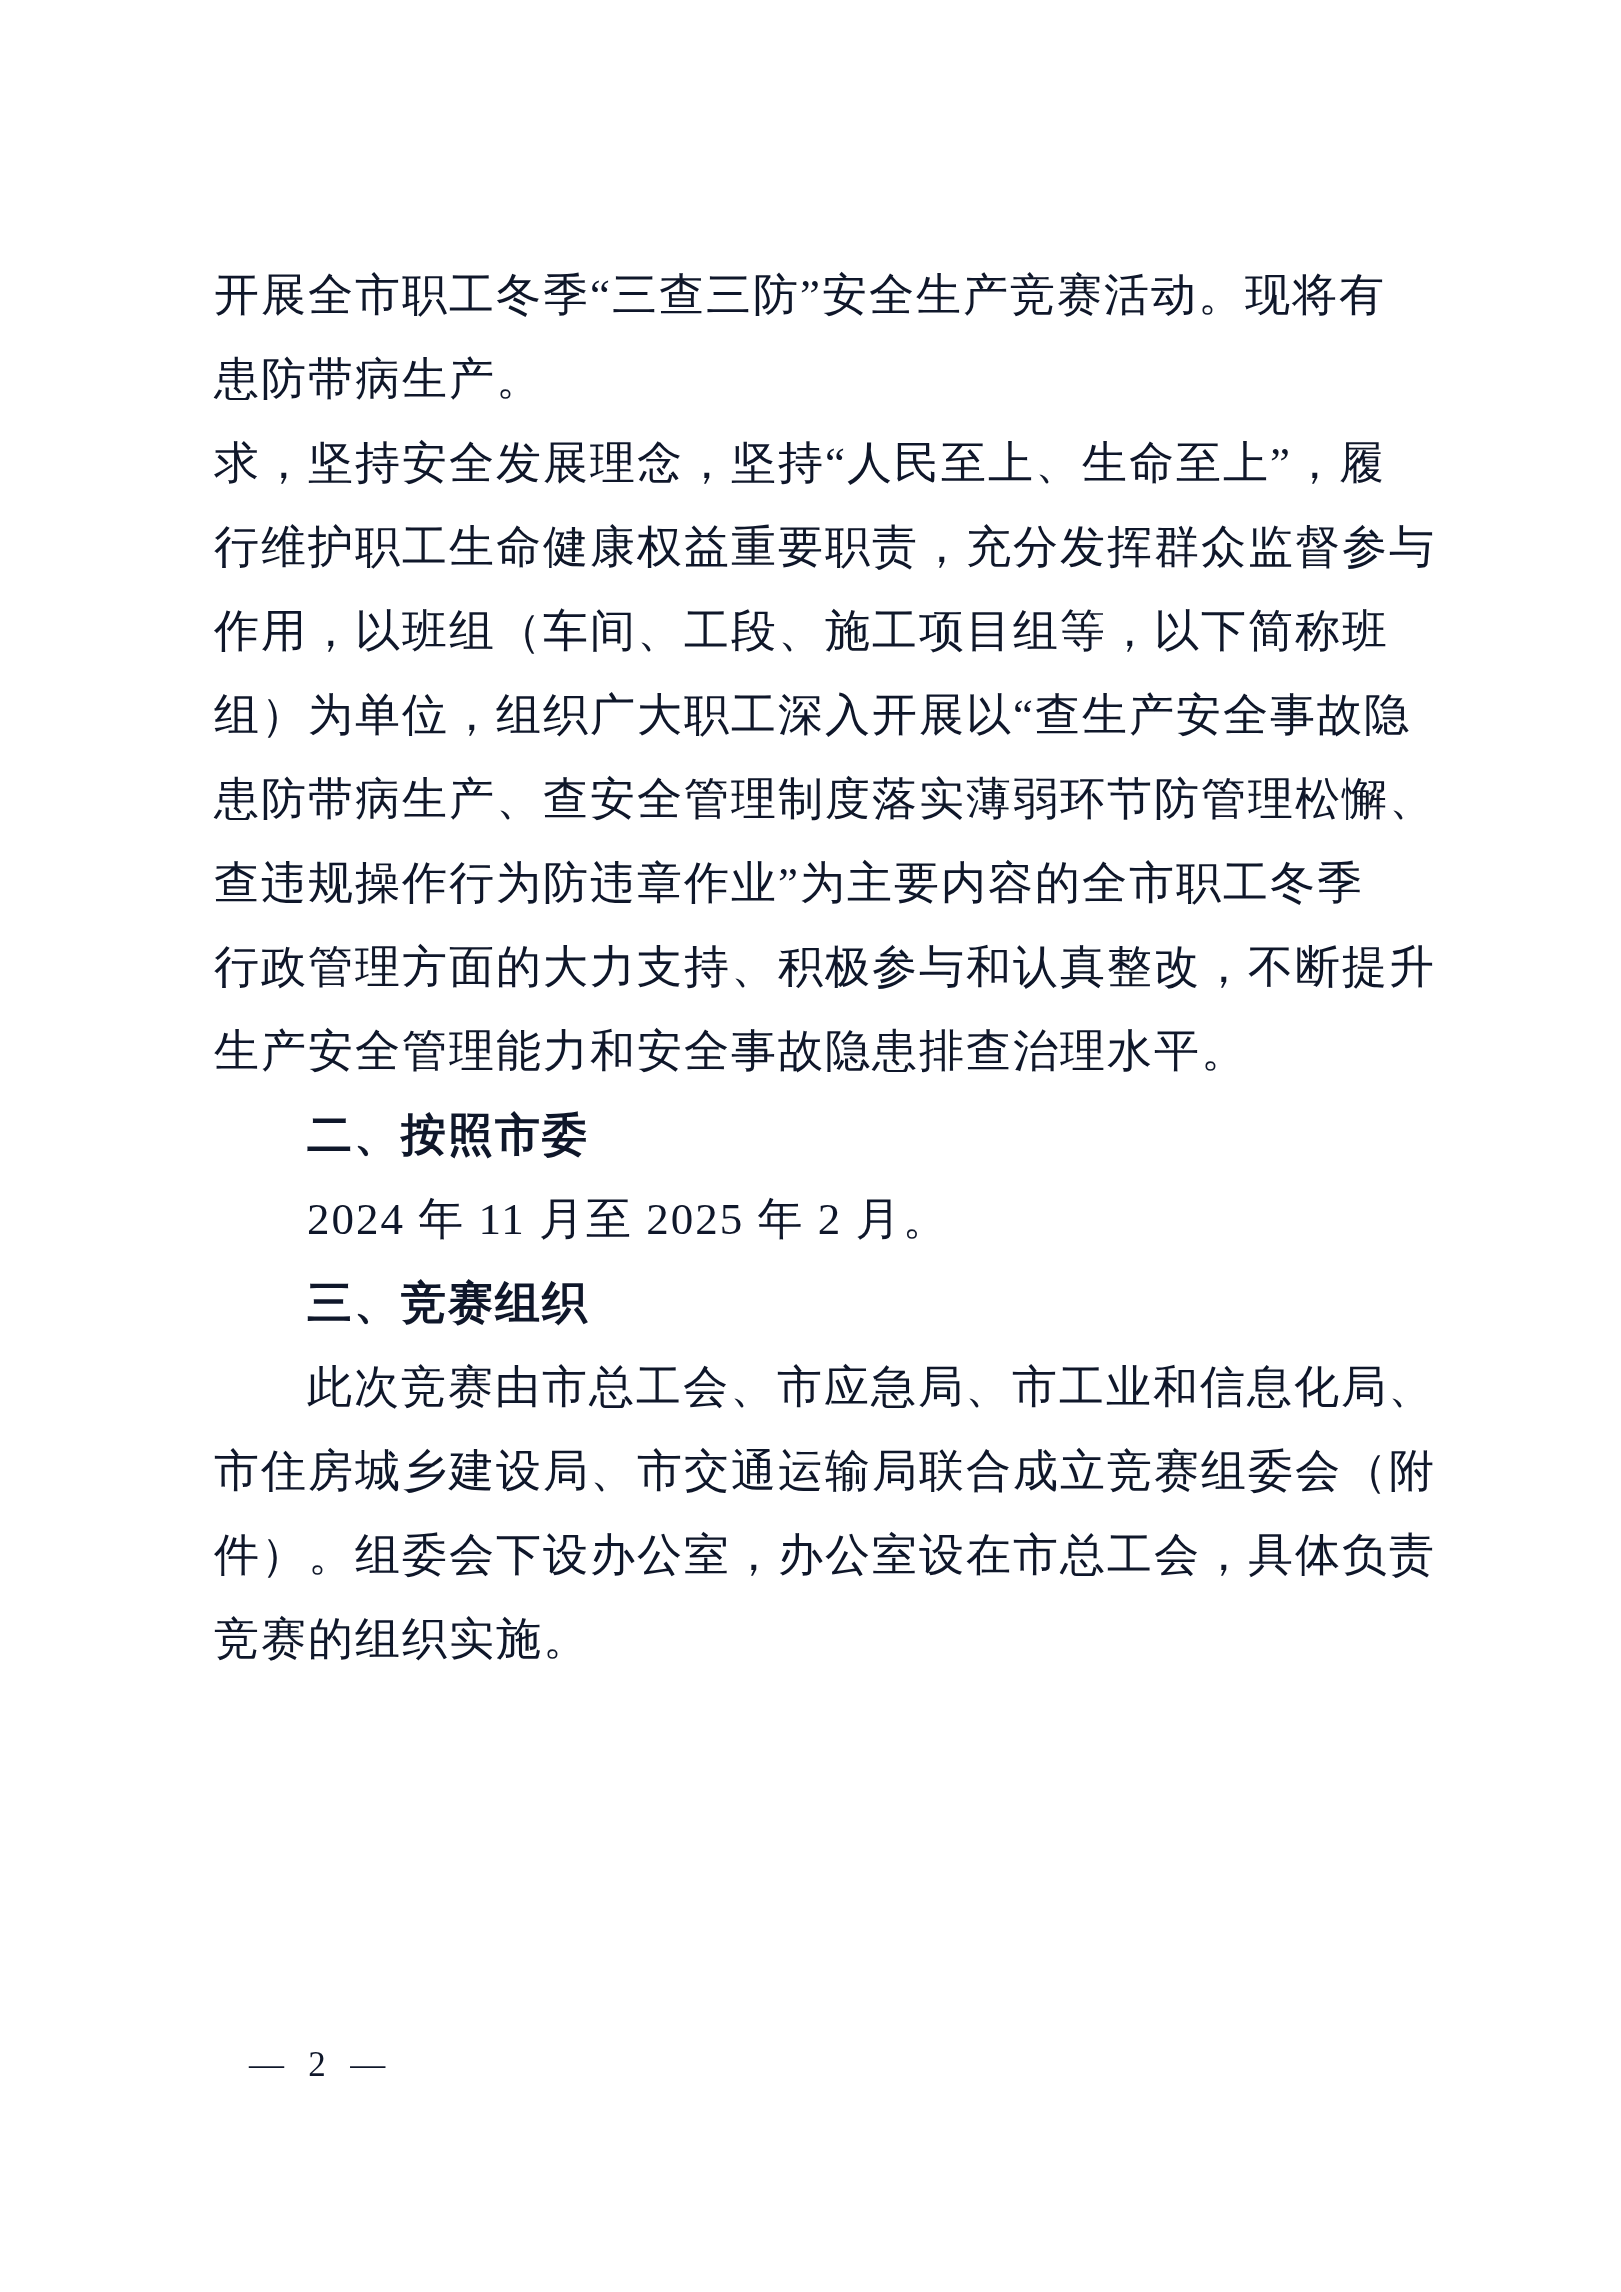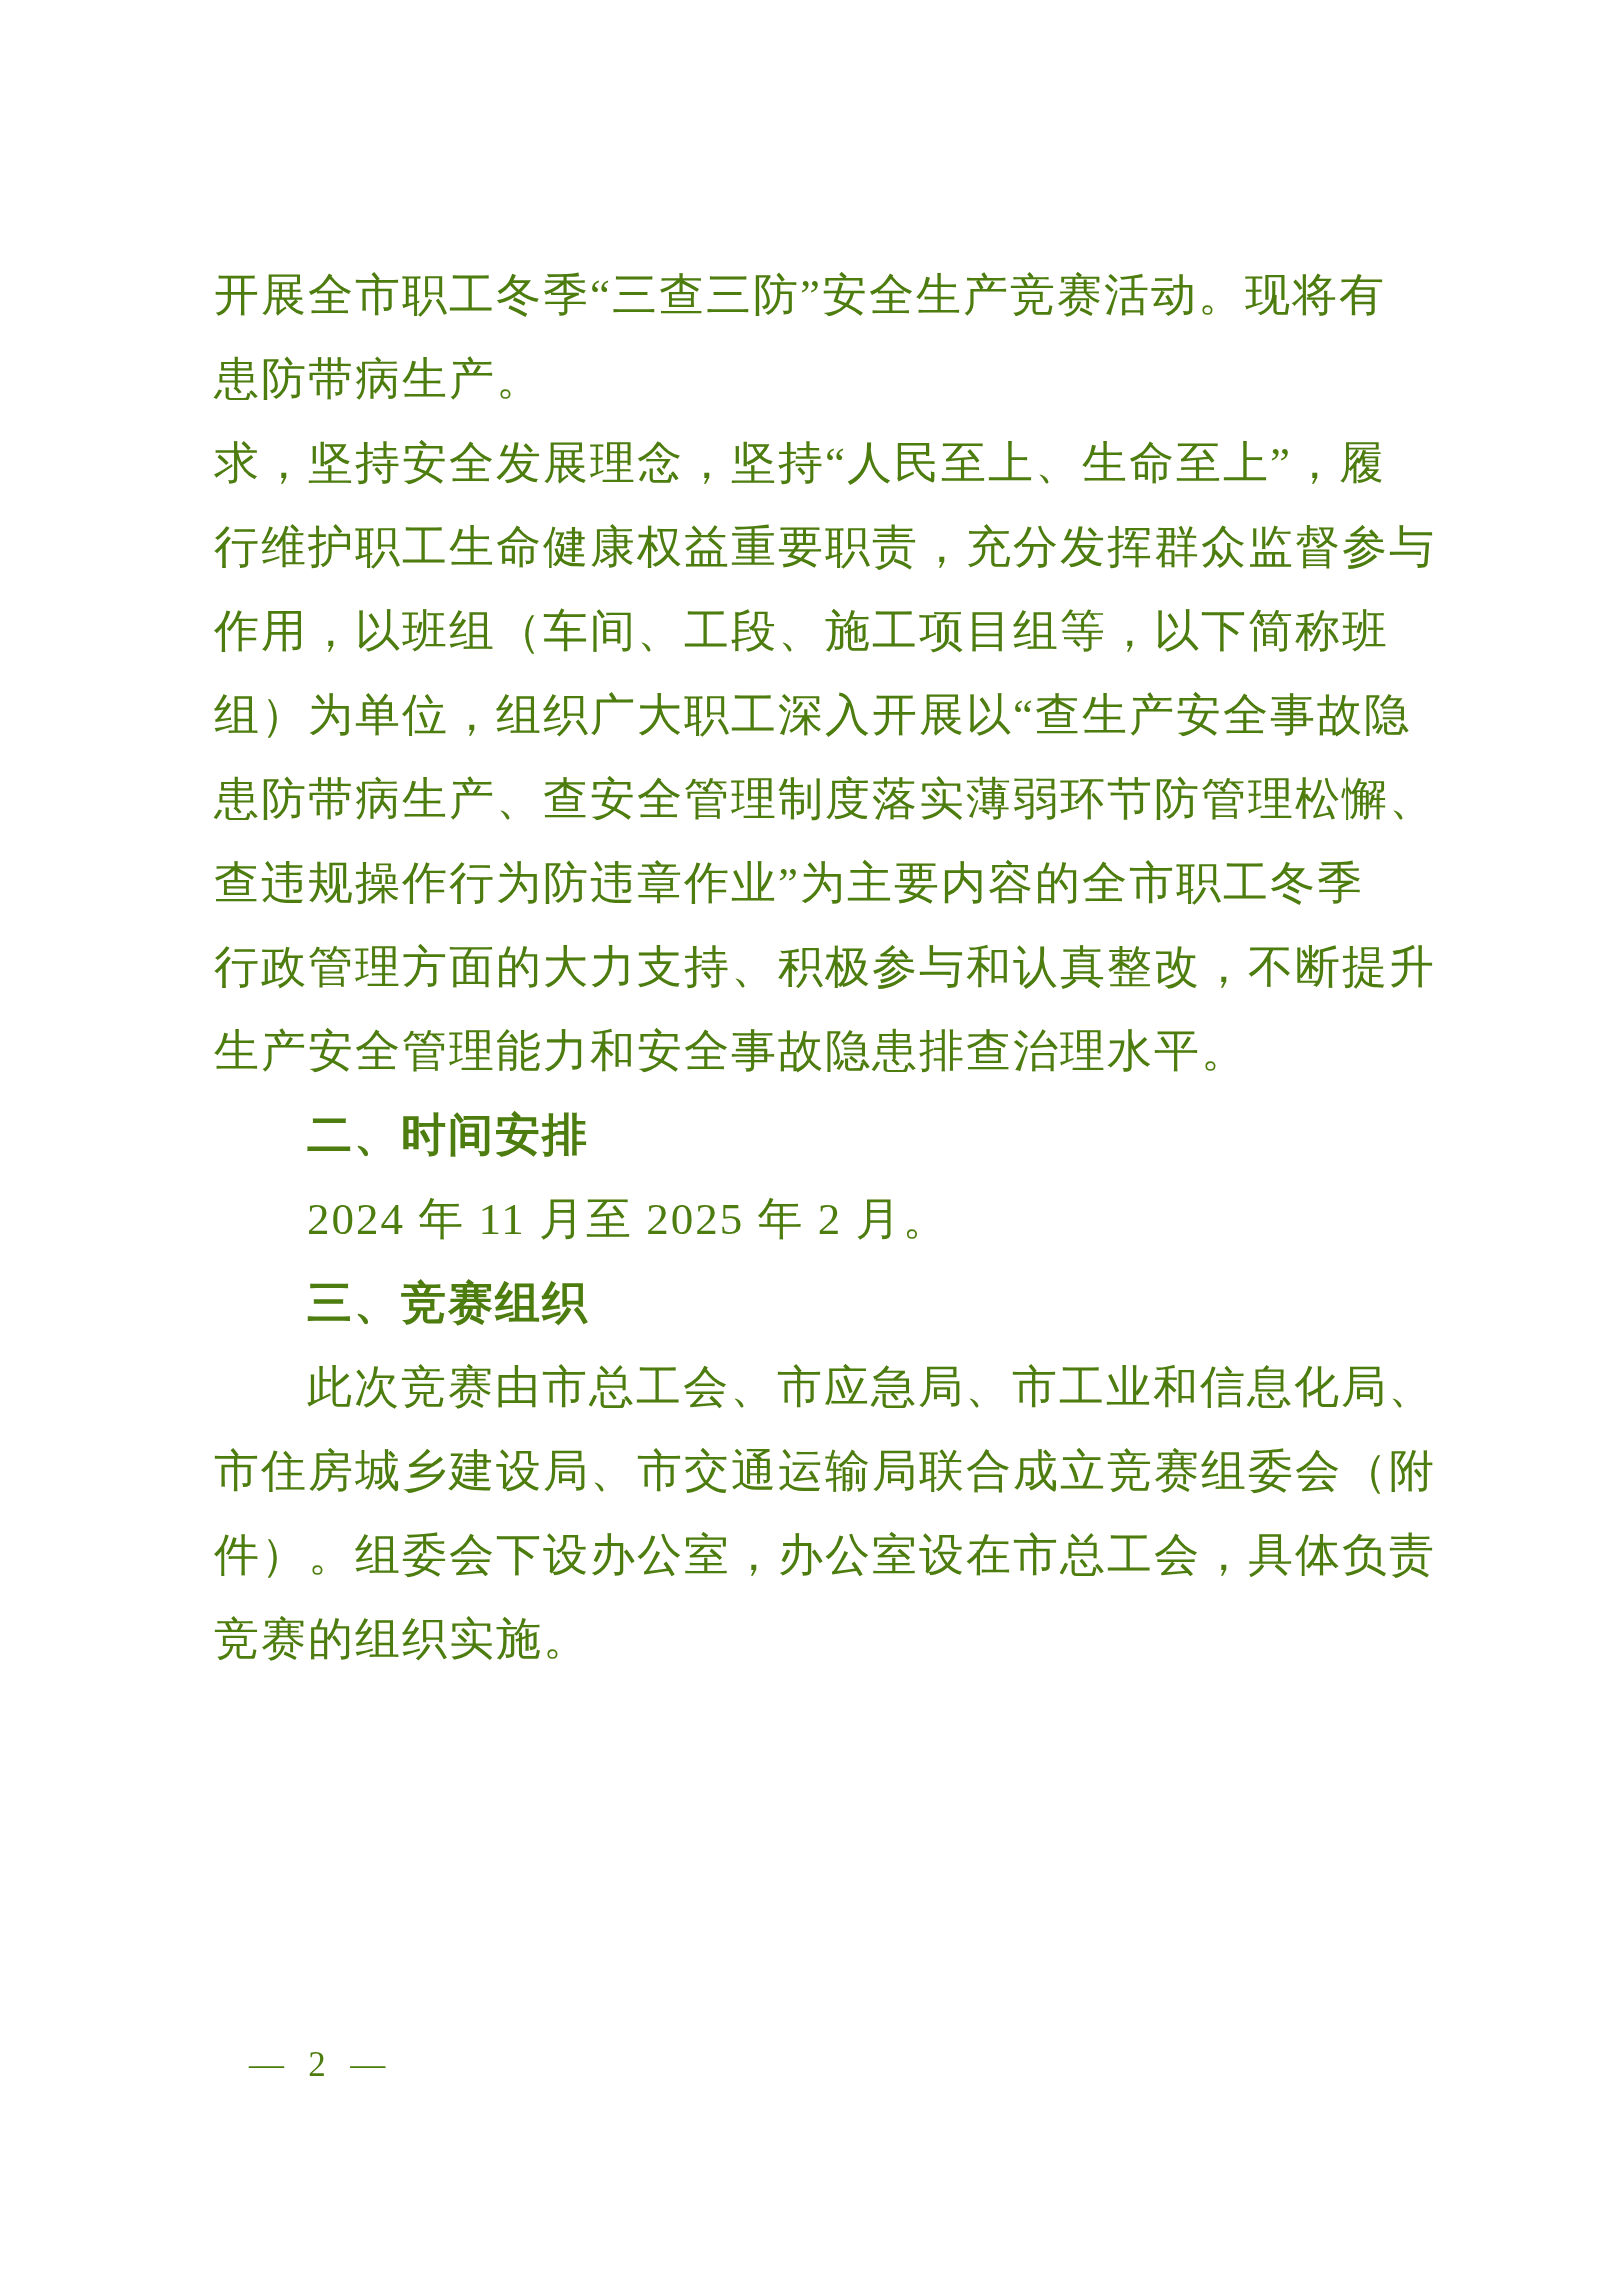--- a/index.html
+++ b/index.html
@@ -43,33 +43,33 @@
     top: 2045px;
     font-size: 35px;
     letter-spacing: 7.8px;
     white-space: pre;
     font-family: "Liberation Serif", "DejaVu Serif", serif;
   }
 </style>
 </head>
 <body>
 
-<div class="page" style="background: rgb(255, 255, 255); color: #4d7c0f;">
+<div class="page" style="background: rgb(255, 255, 255); color: #0f172a;">
   <div class="doc-content" id="doc-lines">
       <div class="line">开展全市职工冬季“三查三防”安全生产竞赛活动。现将有</div>
       <div class="line">患防带病生产。</div>
       <div class="line">求，坚持安全发展理念，坚持“人民至上、生命至上”，履</div>
       <div class="line">行维护职工生命健康权益重要职责，充分发挥群众监督参与</div>
       <div class="line">作用，以班组（车间、工段、施工项目组等，以下简称班</div>
       <div class="line">组）为单位，组织广大职工深入开展以“查生产安全事故隐</div>
       <div class="line">患防带病生产、查安全管理制度落实薄弱环节防管理松懈、</div>
       <div class="line">查违规操作行为防违章作业”为主要内容的全市职工冬季</div>
       <div class="line">行政管理方面的大力支持、积极参与和认真整改，不断提升</div>
       <div class="line">生产安全管理能力和安全事故隐患排查治理水平。</div>
-      <div class="line heading indent">二、时间安排</div>
+      <div class="line heading indent">二、按照市委</div>
       <div class="line indent">2024 年 11 月至 2025 年 2 月。</div>
       <div class="line heading indent">三、竞赛组织</div>
       <div class="line indent">此次竞赛由市总工会、市应急局、市工业和信息化局、</div>
       <div class="line">市住房城乡建设局、市交通运输局联合成立竞赛组委会（附</div>
       <div class="line">件）。组委会下设办公室，办公室设在市总工会，具体负责</div>
       <div class="line">竞赛的组织实施。</div>
     </div>
   <div class="page-footer">— 2 —</div>
 </div>
 

